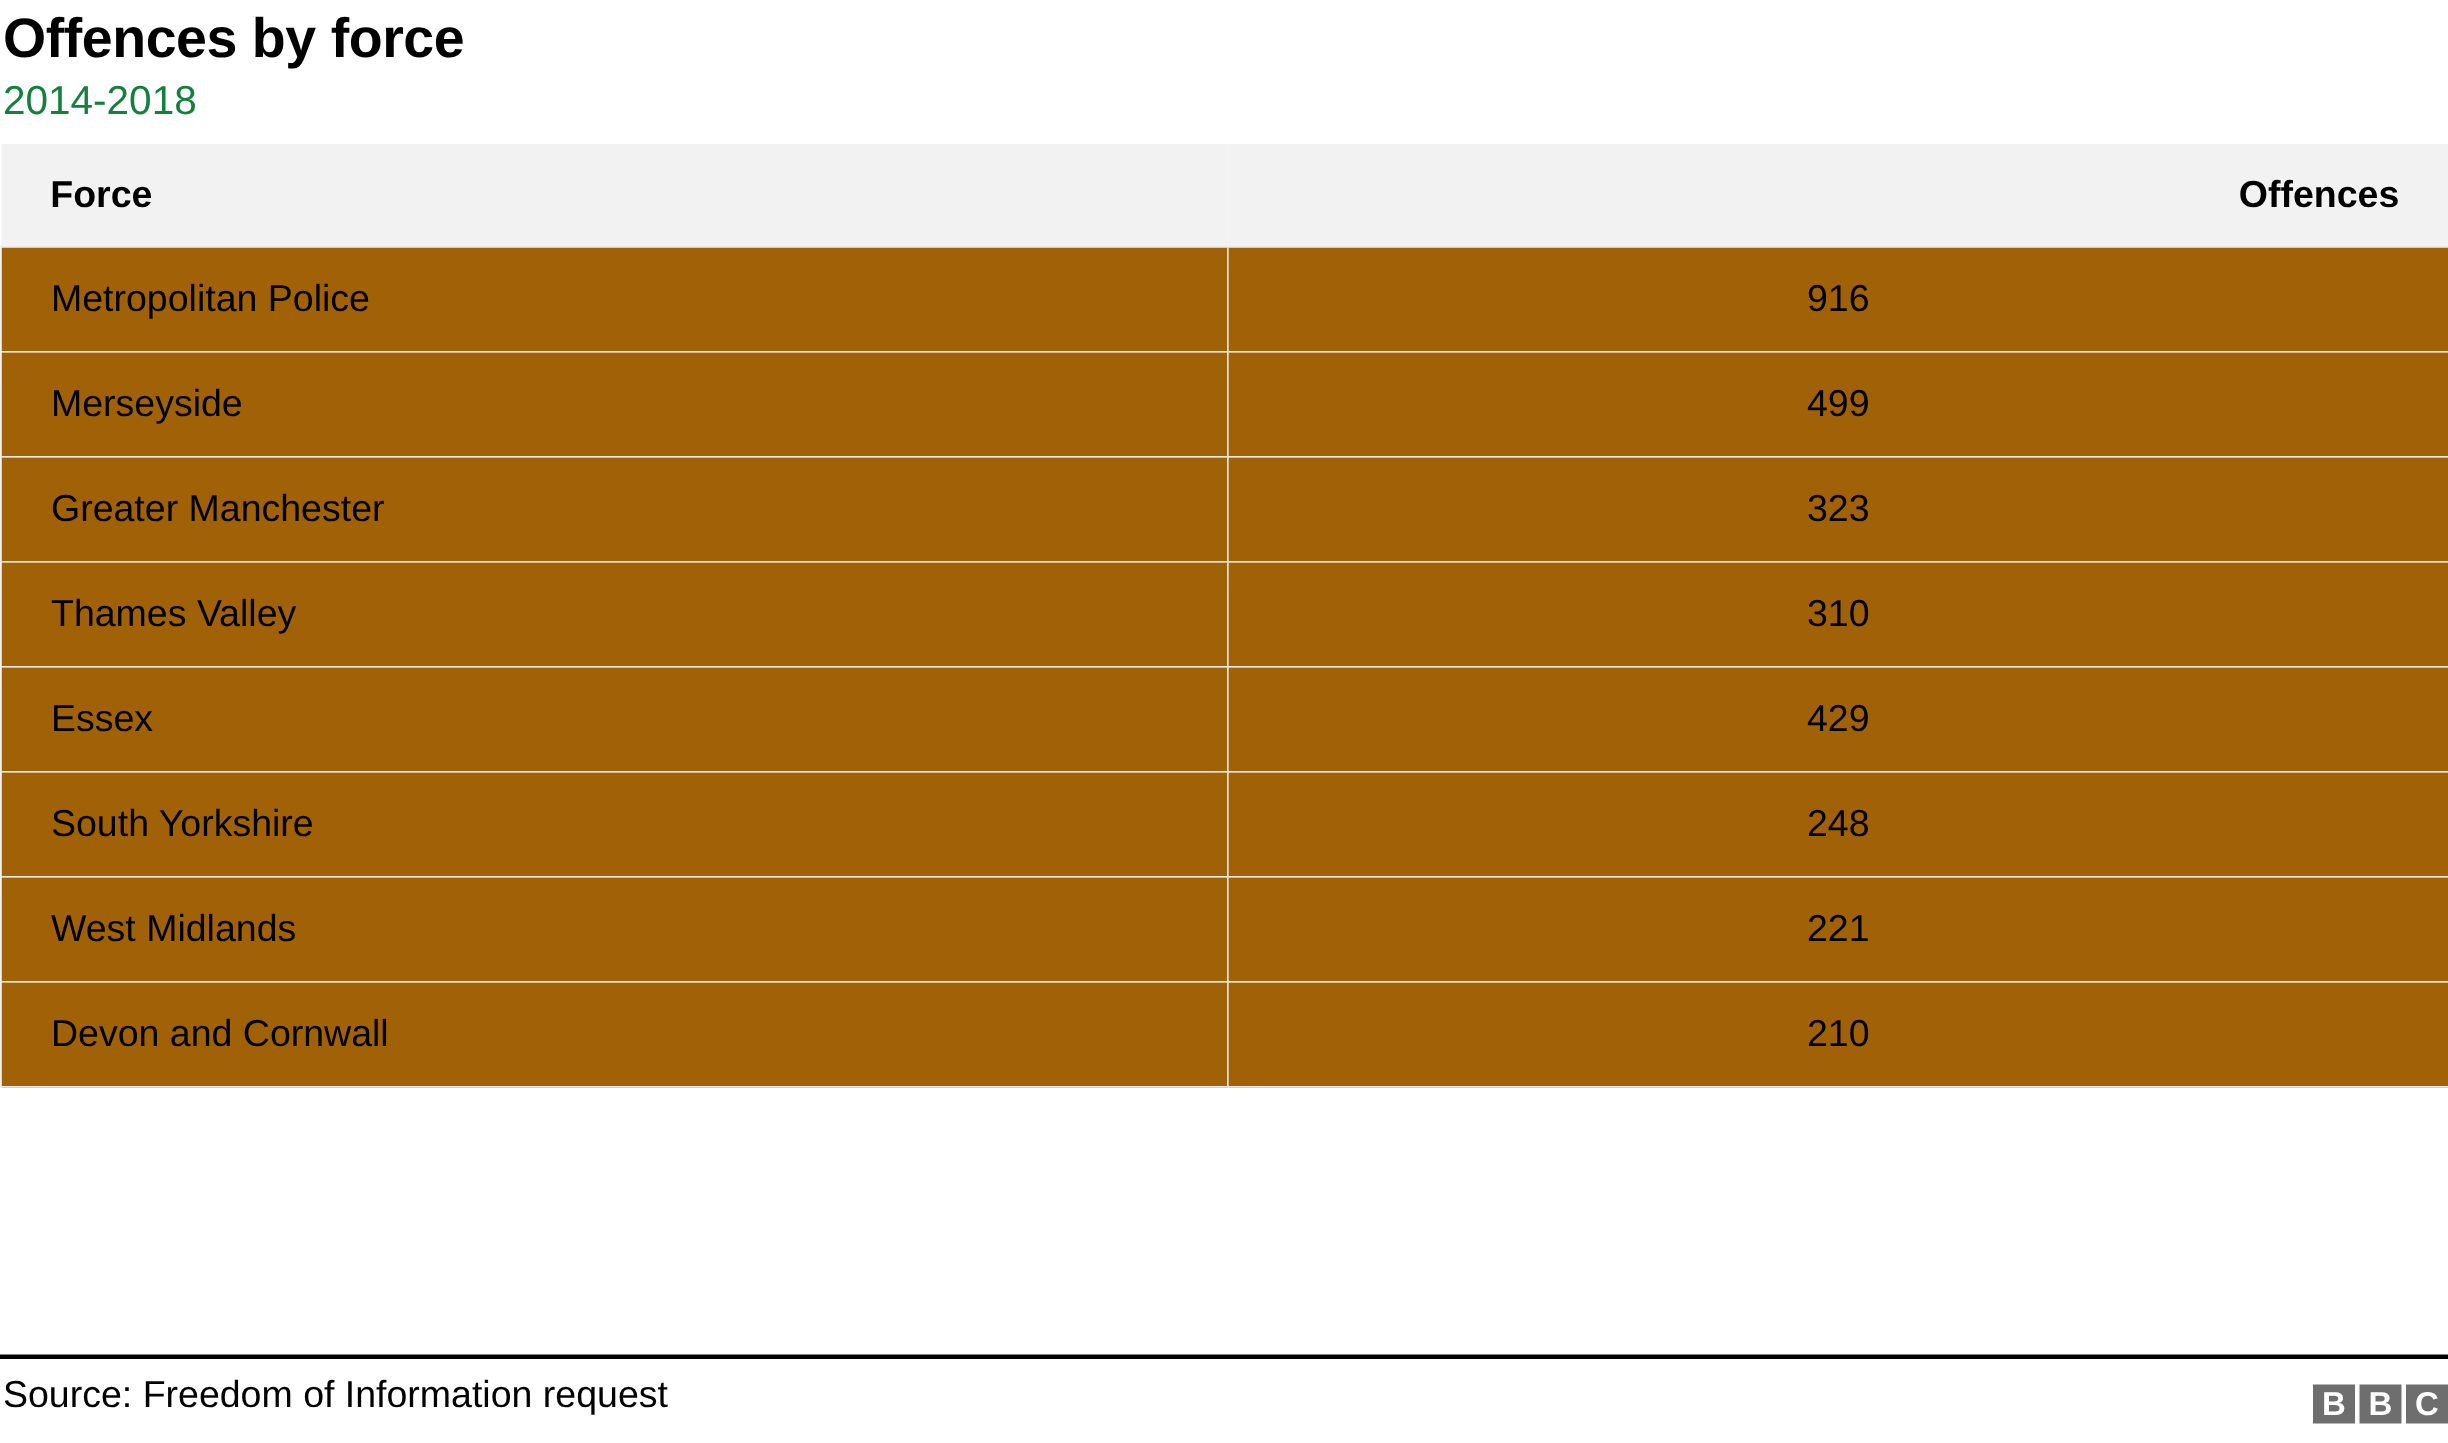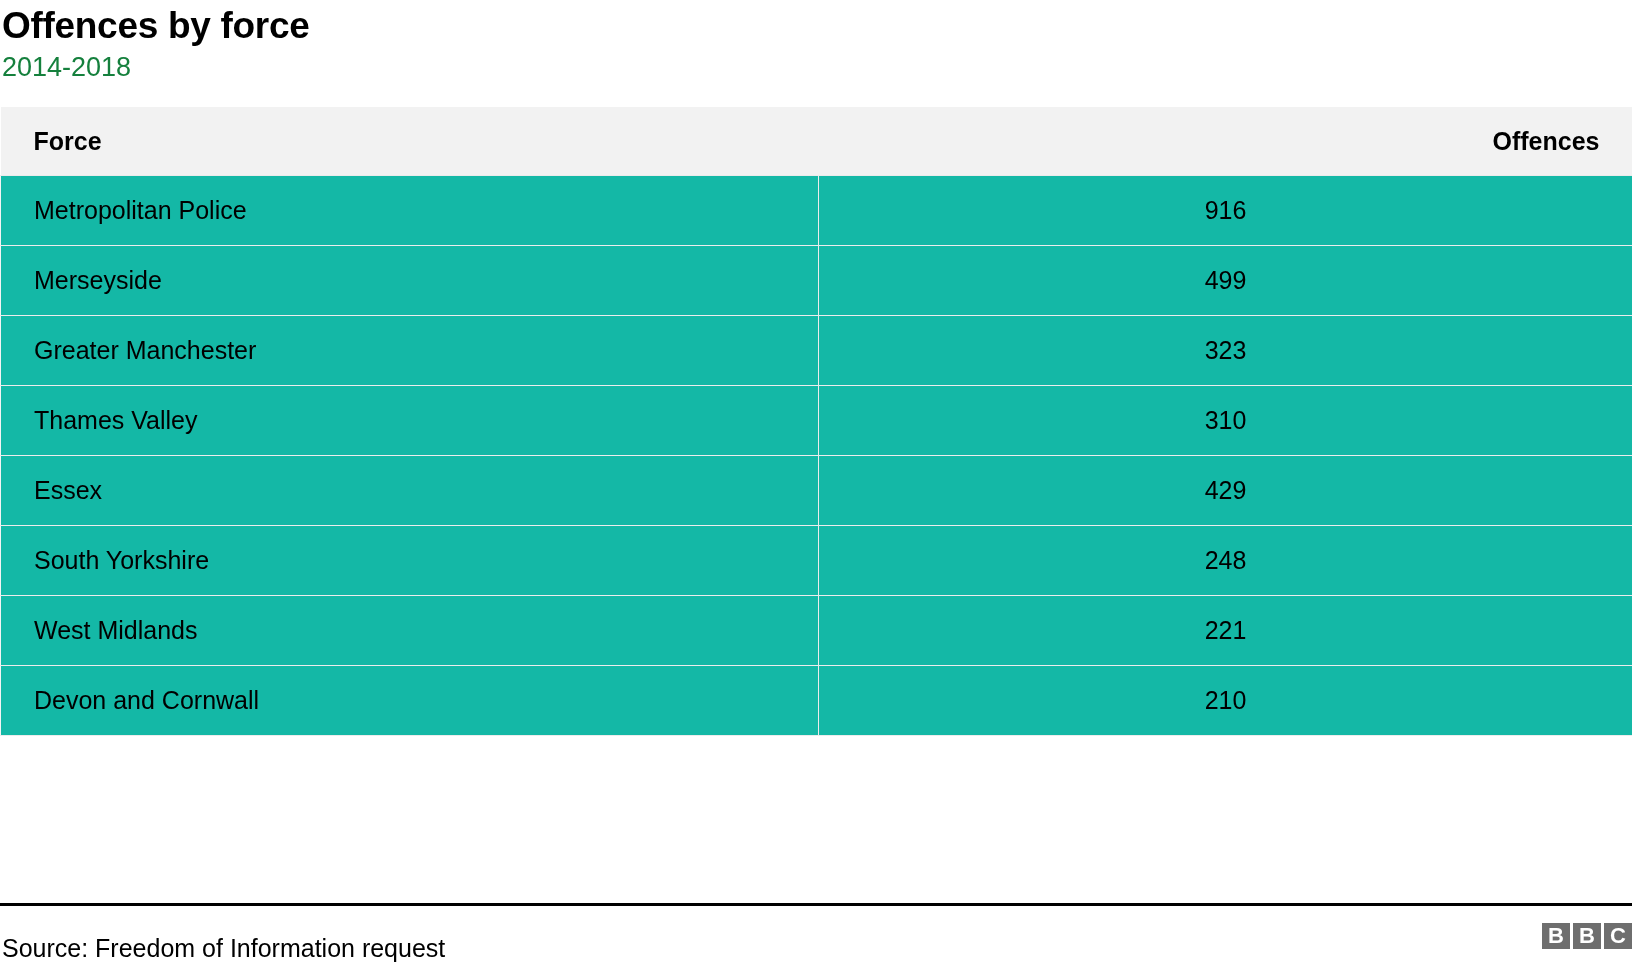--- a/index.html
+++ b/index.html
@@ -39,21 +39,21 @@
     font-weight: normal;
     line-height: 34px;
     margin: 0;
     padding: 2px 0 0 2px;
     color: #15803d;
   }
 
   
   .table-wrap {
     position: absolute;
-    top: 107px;
+    top: 96px;
     left: 0;
     width: 1632px;
   }
   table.data {
     width: 1632px;
     border-collapse: collapse;
     table-layout: fixed;
     font-size: 25px;
   }
   table.data col.c-force { width: 818px; }
@@ -77,21 +77,21 @@
     text-align: right;
   }
 
   table.data tbody td {
     height: 69px;
     padding: 0 33px;
     font-size: 25px;
     font-weight: normal;
     vertical-align: middle;
     border-bottom: 1px solid #ececec;
-    background: #14b8a6;
+    background: #a16207;
   }
   td.td-force {
     text-align: left;
     border-left: 1px solid #f4f4f4;
     border-right: 1px solid #ececec;
   }
   td.td-offences {
     text-align: center;
     border-right: 1px solid #f4f4f4;
   }
@@ -104,21 +104,21 @@
     position: absolute;
     left: 0;
     top: 903px;
     width: 1632px;
     border-top: 3px solid #000000;
     box-sizing: border-box;
   }
   .footer-inner {
     position: relative;
     height: 56px;
-    padding-top: 26px;
+    padding-top: 8px;
     box-sizing: border-box;
   }
   .source {
     font-size: 25px;
     line-height: 32px;
     color: #000;
     padding-left: 2px;
     white-space: nowrap;
   }
   .bbc-logo {

